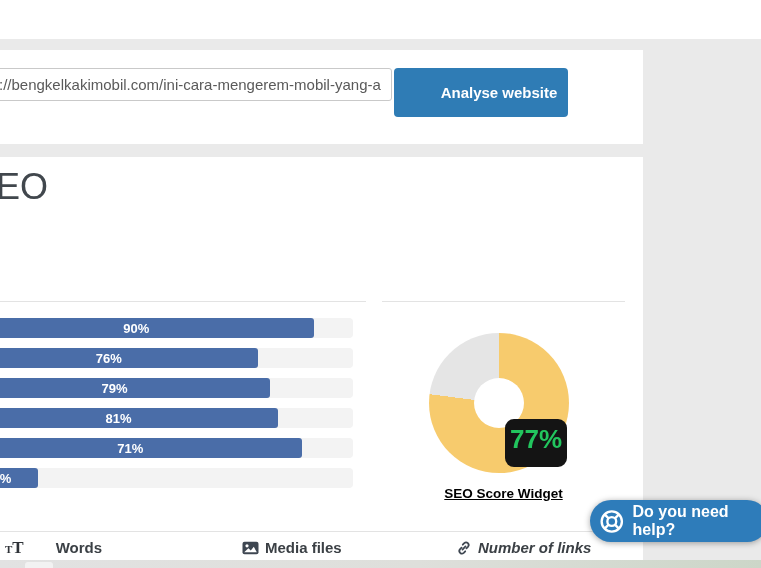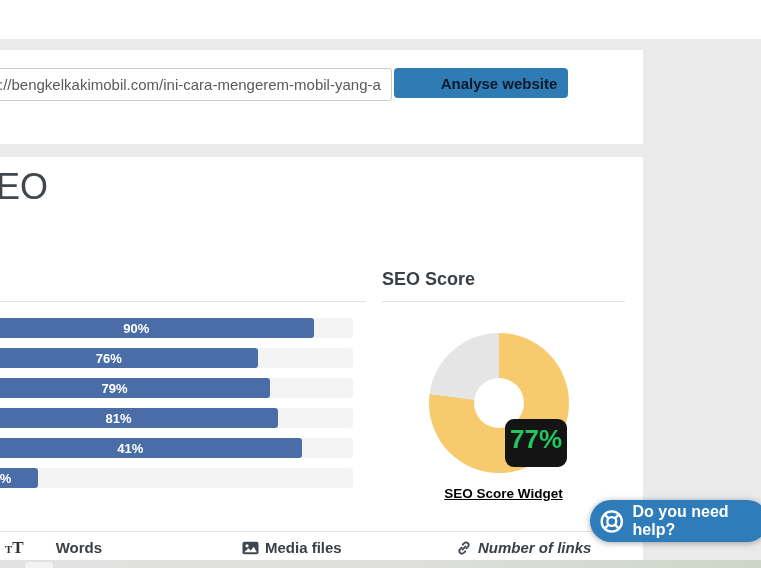--- a/index.html
+++ b/index.html
@@ -6,22 +6,22 @@
   html,body { width:761px; height:568px; background:#fff; font-family:"Liberation Sans", sans-serif; }
   .screen { position:relative; width:761px; height:568px; overflow:hidden; background:#fff; }
   .page-bg { position:absolute; left:0; top:39px; width:761px; height:529px; background:#eaeaea; }
   .card { position:absolute; background:#fff; }
   .card1 { left:-30px; top:50px; width:673px; height:94px; }
   .card2 { left:-30px; top:157px; width:673px; height:403px; }
 
   .url-input { position:absolute; left:-12px; top:68px; width:404px; height:33px;
     border:1px solid #c9c9c9; border-radius:3px; padding:0 10px; font-size:15px; color:#5a5a5a;
     font-family:"Liberation Sans", sans-serif; background:#fff; outline:none; }
-  .analyse-btn { position:absolute; left:394px; top:68px; width:174px; height:30px;
-    background:#2f7cb5; color:#0f172a; font-weight:bold; font-size:15px; border:none; border-radius:4px;
+  .analyse-btn { position:absolute; left:394px; top:68px; width:174px; height:49px;
+    background:#2f7cb5; color:#ffffff; font-weight:bold; font-size:15px; border:none; border-radius:4px;
     font-family:"Liberation Sans", sans-serif; cursor:pointer;padding-left:36px; }
 
   .page-title { position:absolute; left:-4px; top:166px; font-size:36px; font-weight:400; color:#41474d; white-space:nowrap; }
 
   .pdf-btn { position:absolute; left:405px; top:174px; width:216px; height:33px;
     background:#f7d1cd; border-radius:4px; display:flex; align-items:center; justify-content:center;
     gap:7px; color:#3e4651; font-weight:bold; font-size:15px; cursor:pointer; }
   .pdf-stripe { position:absolute; left:0; top:0; width:9px; height:33px; background:#e0695d; border-radius:4px 0 0 4px; }
 
   .divider { position:absolute; height:1px; background:#e3e3e3; }
@@ -72,21 +72,20 @@
   <div class="card card1"></div>
   <div class="card card2"></div>
 
   <input class="url-input" readonly="" value="://bengkelkakimobil.com/ini-cara-mengerem-mobil-yang-a" style="">
   <button class="analyse-btn">Analyse website</button>
 
   <div class="page-title">EO</div>
 
 
   <div class="divider divider-left"></div>
-  <div class="seo-heading">SEO Score</div>
   <div class="divider divider-right"></div>
 
   <div class="bar-chart" id="bar-chart">
       <div class="bar-row" style="background: rgb(243, 243, 243);">
         <div class="bar-fill" style="width: 90%; background: rgb(74, 109, 168);">
           <span class="bar-label">90%</span>
         </div>
       </div>
       <div class="bar-row" style="background: rgb(243, 243, 243);">
         <div class="bar-fill" style="width: 76%; background: rgb(74, 109, 168);">
@@ -98,21 +97,21 @@
           <span class="bar-label">79%</span>
         </div>
       </div>
       <div class="bar-row" style="background: rgb(243, 243, 243);">
         <div class="bar-fill" style="width: 81%; background: rgb(74, 109, 168);">
           <span class="bar-label">81%</span>
         </div>
       </div>
       <div class="bar-row" style="background: rgb(243, 243, 243);">
         <div class="bar-fill" style="width: 87%; background: rgb(74, 109, 168);">
-          <span class="bar-label">41%</span>
+          <span class="bar-label">71%</span>
         </div>
       </div>
       <div class="bar-row" style="background: rgb(243, 243, 243);">
         <div class="bar-fill" style="width: 20%; background: rgb(74, 109, 168);">
           <span class="bar-label">20%</span>
         </div>
       </div>
     </div>
 
   <div class="donut" id="donut" style="background: conic-gradient(rgb(247, 203, 109) 0deg, rgb(247, 203, 109) 77%, rgb(229, 229, 229) 0deg, rgb(229, 229, 229) 100%);"></div>

